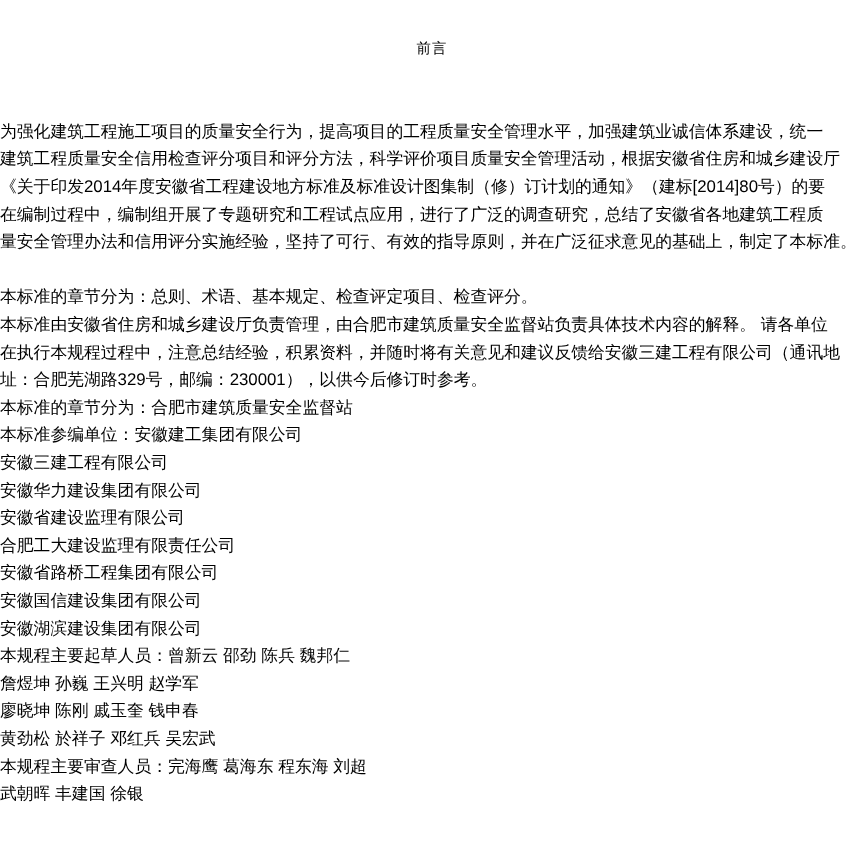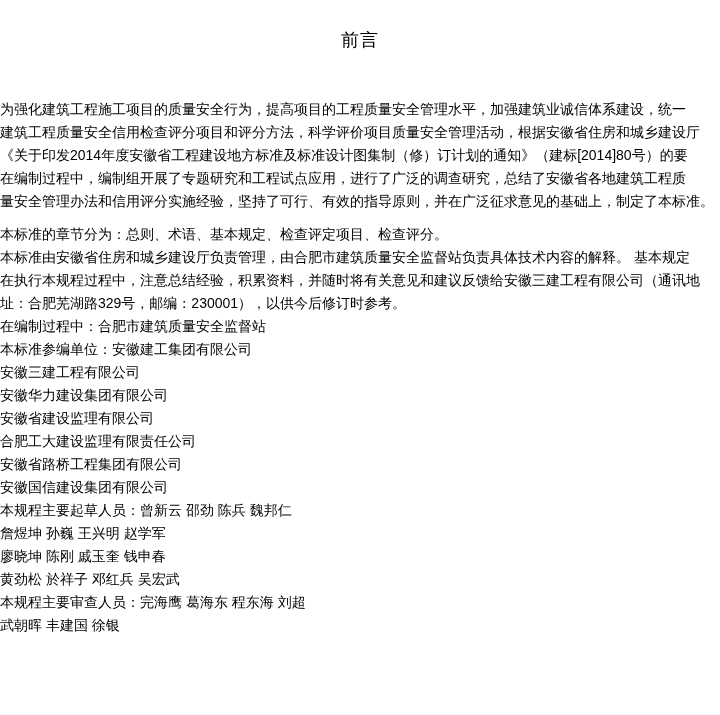--- a/index.html
+++ b/index.html
@@ -15,60 +15,61 @@
     font-family: "Liberation Sans", sans-serif;
     font-size: 14px;
     line-height: 23px;
   }
   .doc {
     padding-top: 29px;
     width: 720px;
   }
   .doc-title {
     margin: 0 0 46px 0;
-    font-size: 18px;
+    font-size: 12px;
     font-weight: normal;
     line-height: 23px;
     text-align: center;
     letter-spacing: 1px;
   }
   .line {
     white-space: nowrap;
     padding-left: 0;
   }
   .line.indent {
     padding-left: 0;
   }
   .line.gap {
-    margin-top: 10px;
+    margin-top: 23px;
   }
 </style>
 </head>
 <body>
 
 <main class="doc">
   <h1 class="doc-title">前言</h1>
   <div>
       <div class="line indent">为强化建筑工程施工项目的质量安全行为，提高项目的工程质量安全管理水平，加强建筑业诚信体系建设，统一</div>
       <div class="line">建筑工程质量安全信用检查评分项目和评分方法，科学评价项目质量安全管理活动，根据安徽省住房和城乡建设厅</div>
       <div class="line">《关于印发2014年度安徽省工程建设地方标准及标准设计图集制（修）订计划的通知》（建标[2014]80号）的要</div>
       <div class="line indent">在编制过程中，编制组开展了专题研究和工程试点应用，进行了广泛的调查研究，总结了安徽省各地建筑工程质</div>
       <div class="line">量安全管理办法和信用评分实施经验，坚持了可行、有效的指导原则，并在广泛征求意见的基础上，制定了本标准。</div>
       <div class="line indent gap">本标准的章节分为：总则、术语、基本规定、检查评定项目、检查评分。</div>
-      <div class="line indent">本标准由安徽省住房和城乡建设厅负责管理，由合肥市建筑质量安全监督站负责具体技术内容的解释。 基本规定</div>
+      <div class="line indent">本标准由安徽省住房和城乡建设厅负责管理，由合肥市建筑质量安全监督站负责具体技术内容的解释。 请各单位</div>
       <div class="line">在执行本规程过程中，注意总结经验，积累资料，并随时将有关意见和建议反馈给安徽三建工程有限公司（通讯地</div>
       <div class="line">址：合肥芜湖路329号，邮编：230001），以供今后修订时参考。</div>
-      <div class="line indent">在编制过程中：合肥市建筑质量安全监督站</div>
+      <div class="line indent">本标准的章节分为：合肥市建筑质量安全监督站</div>
       <div class="line indent">本标准参编单位：安徽建工集团有限公司</div>
       <div class="line indent">安徽三建工程有限公司</div>
       <div class="line indent">安徽华力建设集团有限公司</div>
       <div class="line indent">安徽省建设监理有限公司</div>
       <div class="line indent">合肥工大建设监理有限责任公司</div>
       <div class="line indent">安徽省路桥工程集团有限公司</div>
       <div class="line indent">安徽国信建设集团有限公司</div>
+      <div class="line indent">安徽湖滨建设集团有限公司</div>
       <div class="line indent">本规程主要起草人员：曾新云 邵劲 陈兵 魏邦仁</div>
       <div class="line indent">詹煜坤 孙巍 王兴明 赵学军</div>
       <div class="line indent">廖晓坤 陈刚 戚玉奎 钱申春</div>
       <div class="line indent">黄劲松 於祥子 邓红兵 吴宏武</div>
       <div class="line indent">本规程主要审查人员：完海鹰 葛海东 程东海 刘超</div>
       <div class="line indent">武朝晖 丰建国 徐银</div>
     </div>
 </main>
 
 </body></html>

